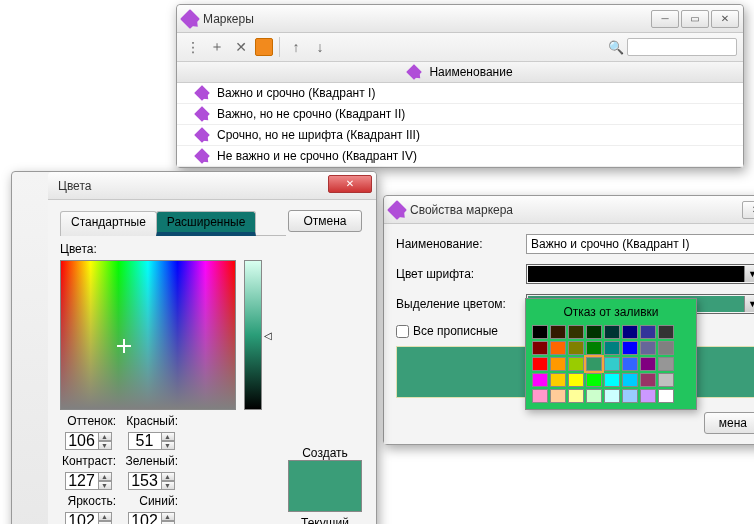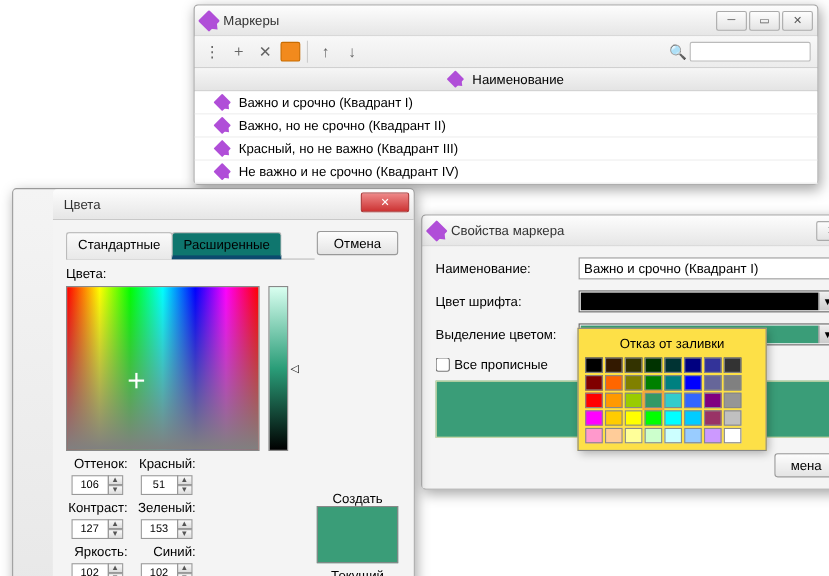--- a/index.html
+++ b/index.html
@@ -36,32 +36,32 @@
     position:relative;}
   .crosshair { position:absolute; left:56px; top:78px; width:14px;height:14px;}
   .crosshair:before,.crosshair:after{content:"";position:absolute;background:#fff;}
   .crosshair:before{left:6px;top:0;width:2px;height:14px;}
   .crosshair:after{left:0;top:6px;width:14px;height:2px;}
   .lumstrip { width:18px;height:150px;border:1px solid #888;background:linear-gradient(#d9fff0,#2a9d78,#000);}
   .numrow { display:flex; align-items:center; margin-top:4px; gap:4px;flex-direction:column;}
   .numrow label { width:56px; text-align:right;}
   .numrow label.s { width:54px;}
   .spin { display:flex; align-items:center;}
-  .spin input { width:34px;height:18px;border:1px solid #999;text-align:center;font-size:10px;}
+  .spin input { width:34px;height:18px;border:1px solid #999;text-align:center;font-size:16px;}
   .spinbtns { display:flex;flex-direction:column;margin-left:-1px;}
   .spinbtns div{width:14px;height:9px;border:1px solid #999;background:linear-gradient(#fafafa,#ddd);font-size:7px;line-height:7px;text-align:center;color:#555;}
   .swatch-big { width:74px;height:52px;border:1px solid #888;background:#3a9d78;}
   .proprow { display:flex; align-items:center; margin-bottom:10px;}
   .proprow .lbl { width:130px;}
   .proprow input[type=text]{ flex:1;height:20px;border:1px solid #999;padding:0 4px;font-size:12px;}
   .combo { flex:1;height:20px;border:1px solid #666;display:flex;align-items:center;padding:1px;}
   .combo .val{flex:1;height:100%;}
   .combo .dd{width:16px;height:100%;background:linear-gradient(#eee,#ccc);border-left:1px solid #888;display:flex;align-items:center;justify-content:center;font-size:9px;}
   .preview { margin-top:8px;height:52px;border:1px solid #e0e0b0;background:#3a9d78;display:flex;align-items:center;justify-content:center;font-size:14px;color:#000;}
-  .palette-pop { position:absolute; background:#fde047;border:1px solid #888;box-shadow:2px 3px 8px rgba(0,0,0,0.3);padding:6px;}
+  .palette-pop { position:absolute; background:#22c55e;border:1px solid #888;box-shadow:2px 3px 8px rgba(0,0,0,0.3);padding:6px;}
   .palette-pop .phead{text-align:center;margin-bottom:6px;}
   .palgrid{display:grid;grid-template-columns:repeat(8,16px);gap:2px;}
   .palgrid div{width:16px;height:14px;border:1px solid #888;}
   .palgrid .sel{outline:2px solid #f7a63b;}
   .palmore{border-top:1px solid #ccc;margin-top:6px;padding-top:4px;text-align:center;}
   .btn { height:22px;padding:0 14px;border:1px solid #999;border-radius:3px;background:linear-gradient(#fdfdfd,#e4e4e4);font-size:12px;}
 </style>
 </head>
 <body>
 
@@ -98,21 +98,21 @@
     <div class="row">
         <span class="pencil"></span>
         <span>Важно и срочно (Квадрант I)</span>
       </div>
     <div class="row">
         <span class="pencil"></span>
         <span>Важно, но не срочно (Квадрант II)</span>
       </div>
     <div class="row">
         <span class="pencil"></span>
-        <span>Красный, но не важно (Квадрант III)</span>
+        <span>Срочно, но не шрифта (Квадрант III)</span>
       </div>
     <div class="row">
         <span class="pencil"></span>
         <span>Не важно и не срочно (Квадрант IV)</span>
       </div>
   </div>
 </div>
 
 <div class="window" style="left:383px;top:195px;width:392px;">
   <div class="titlebar">

